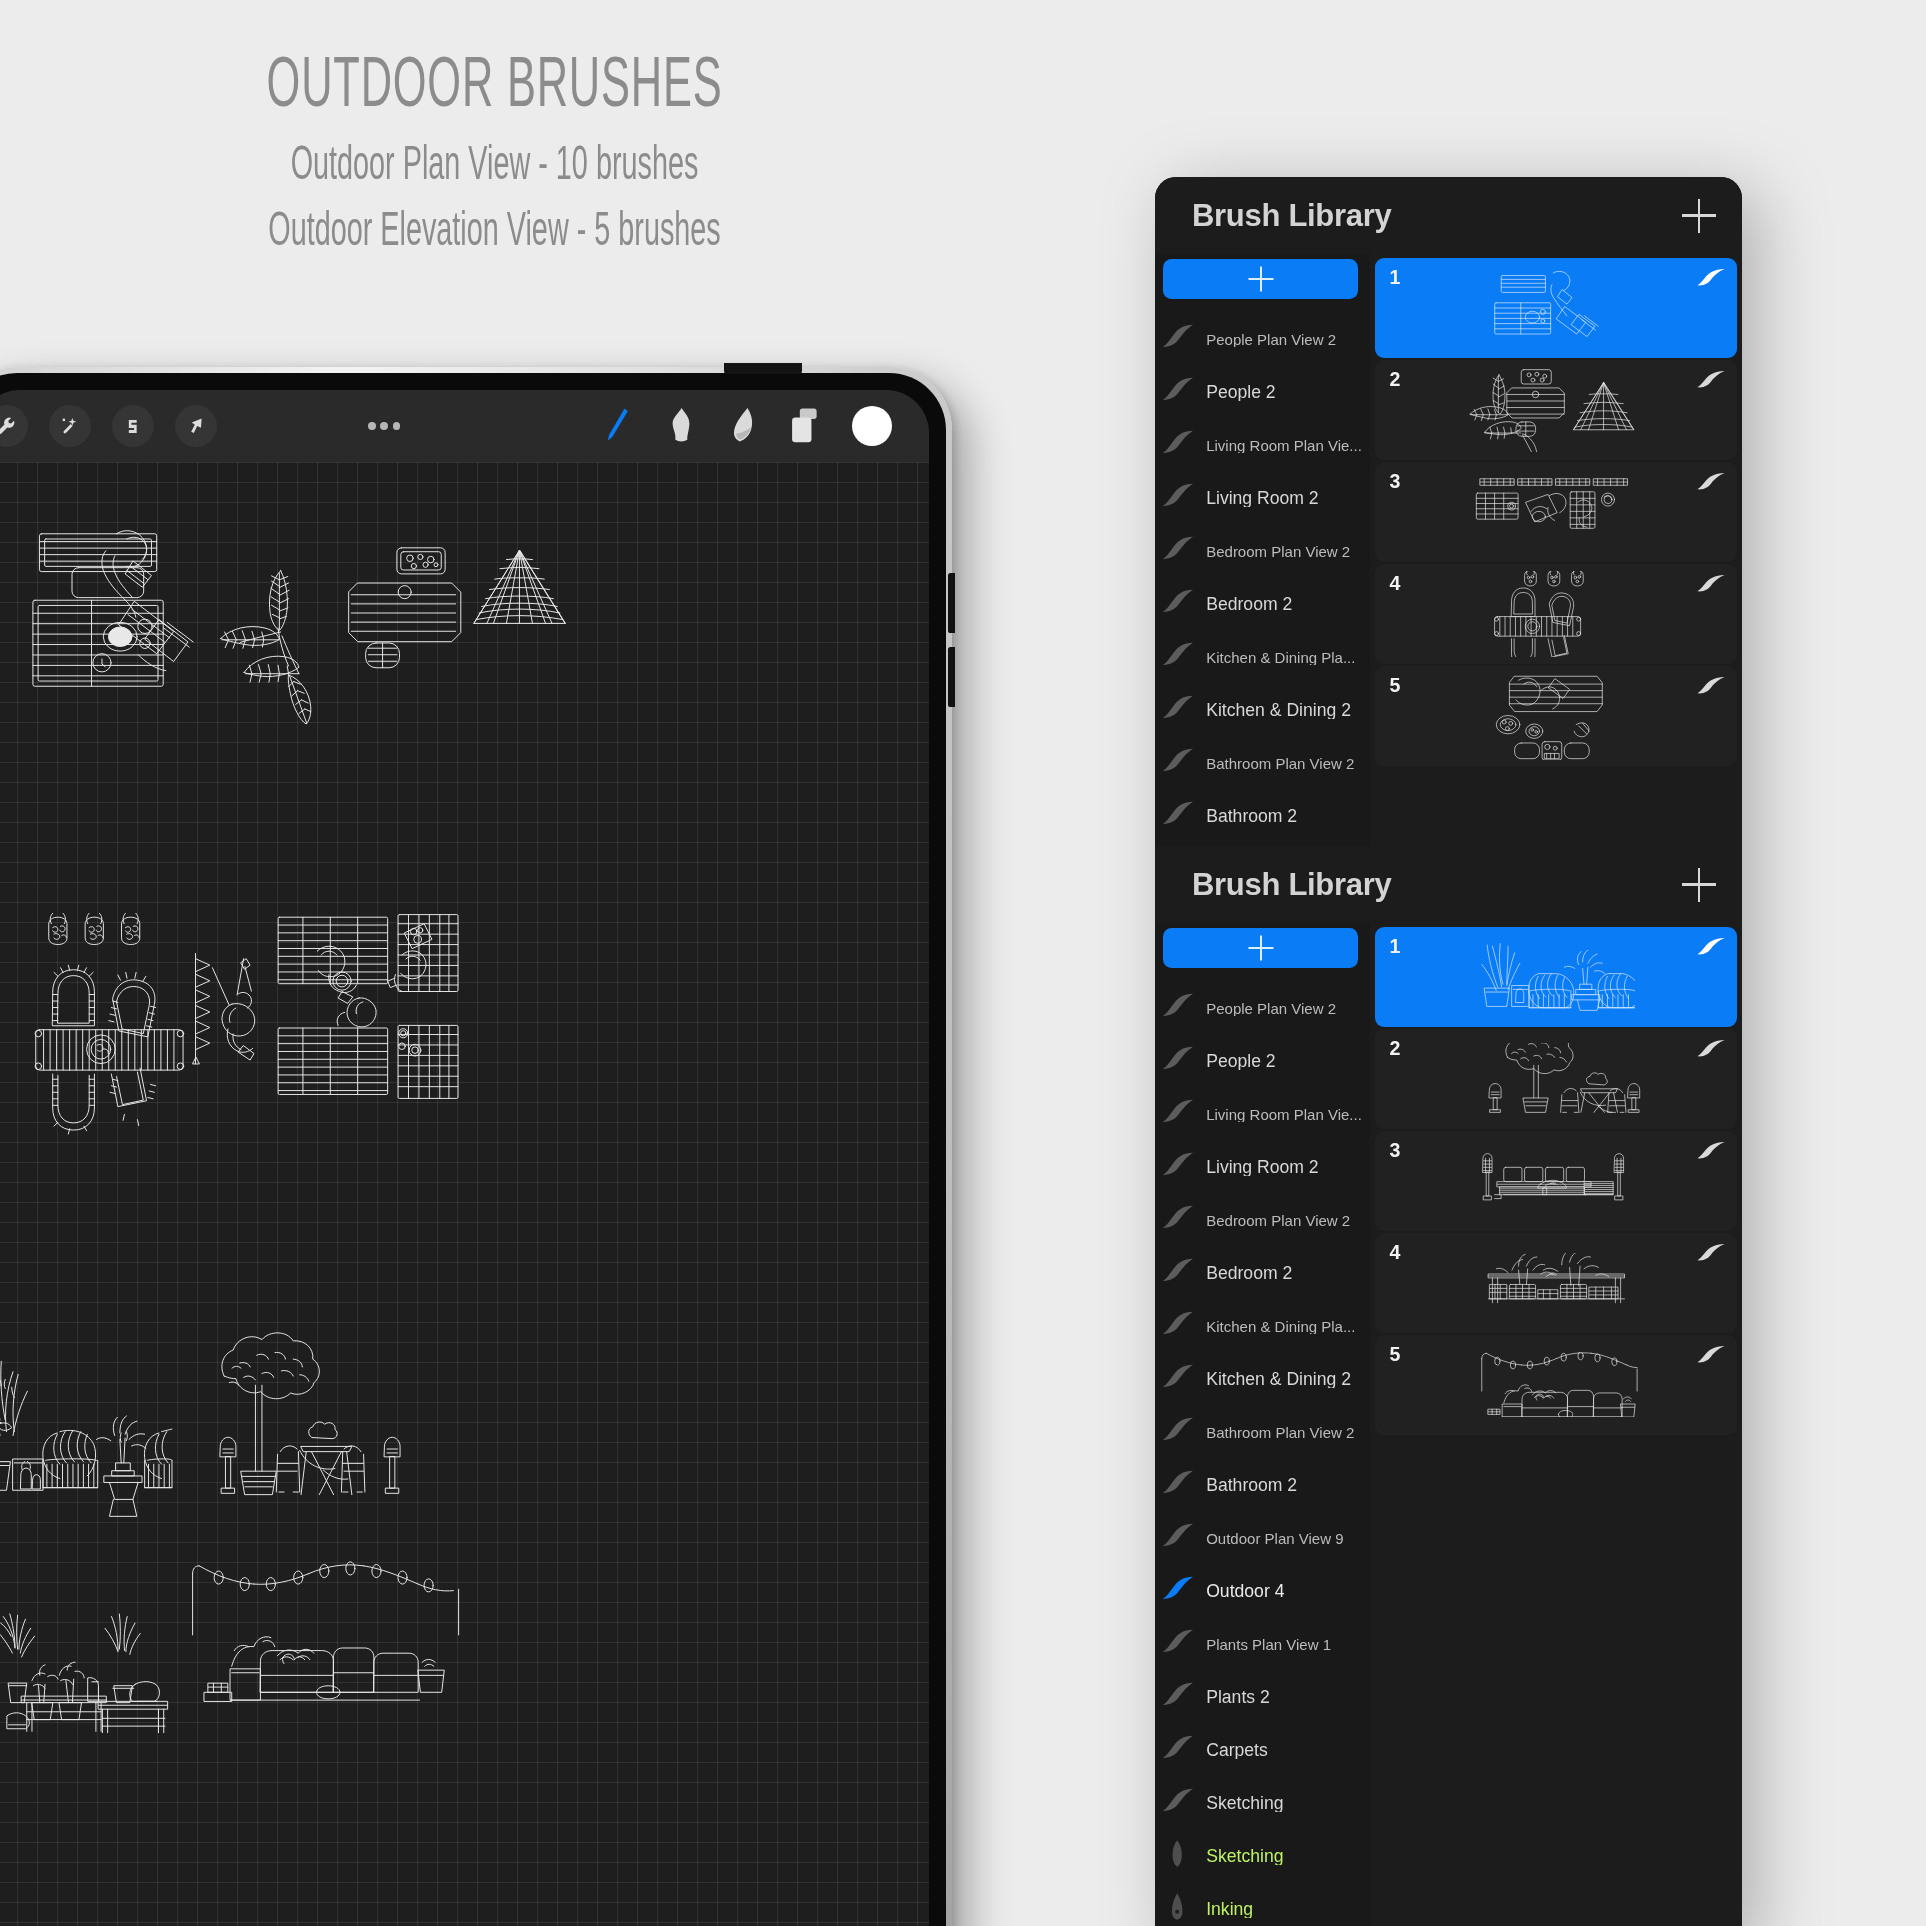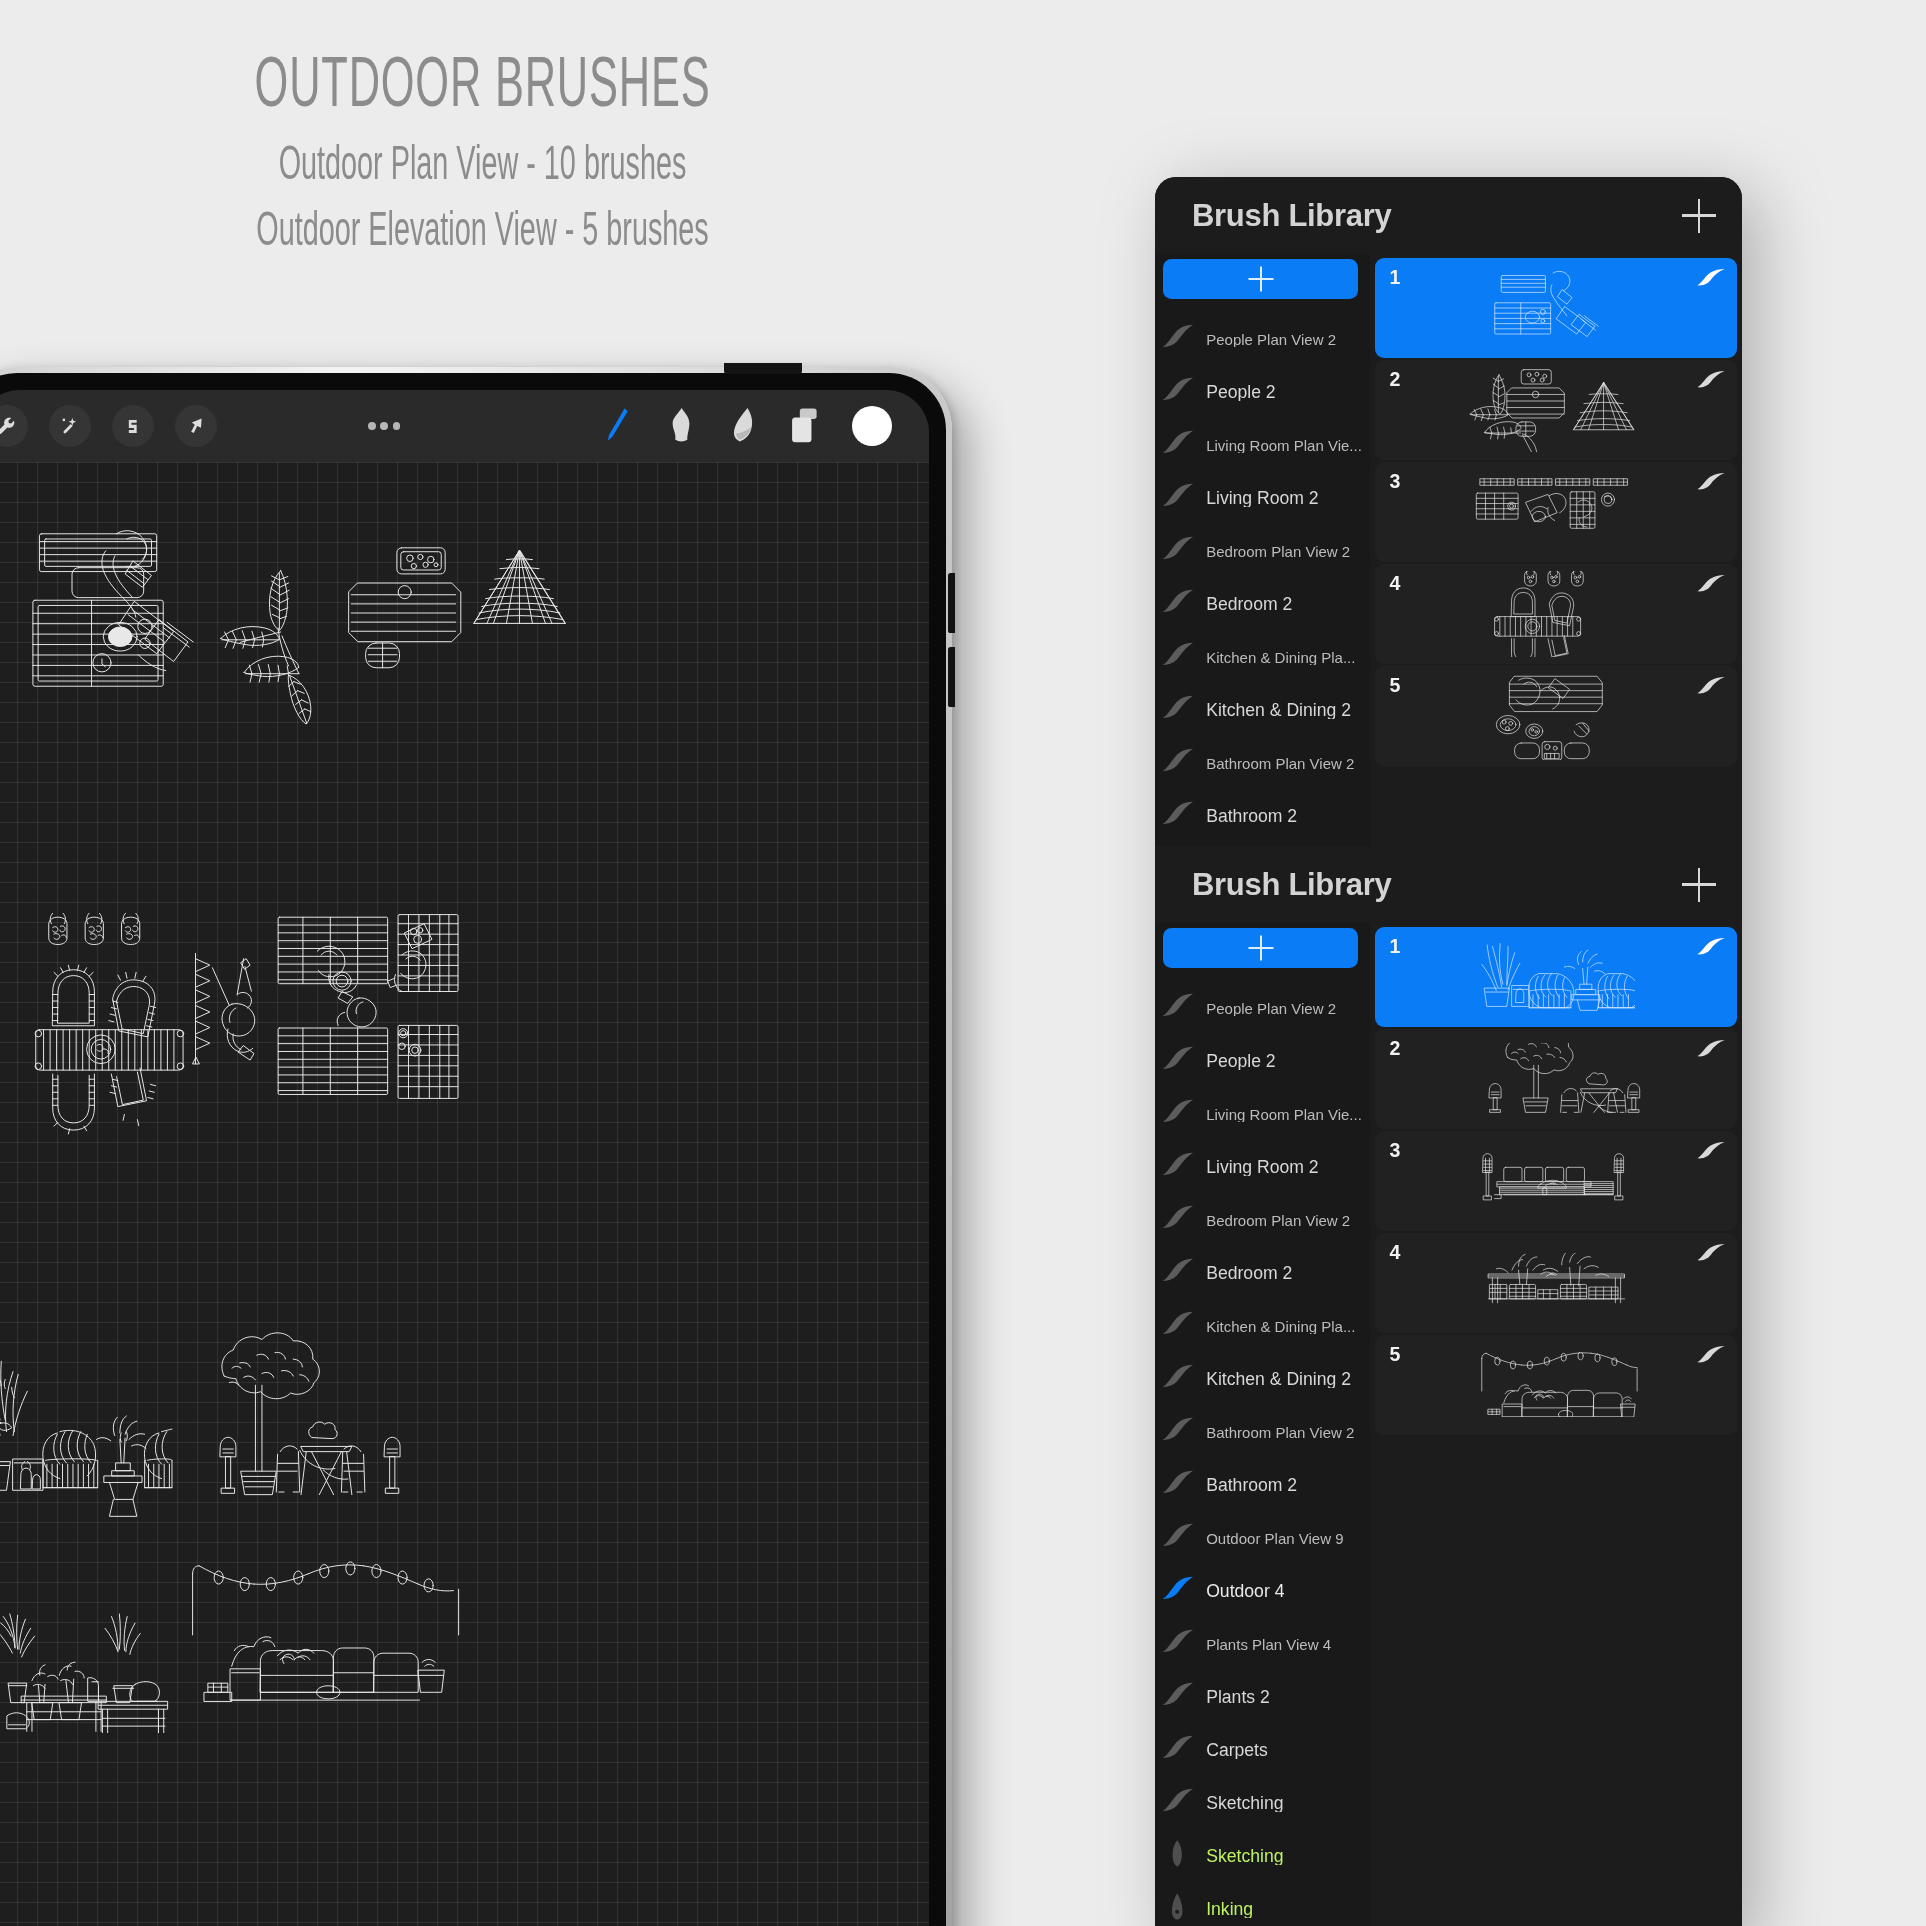--- a/index.html
+++ b/index.html
@@ -9,21 +9,21 @@
     font-family: "Liberation Sans", sans-serif;
   }
   body {
     background: #ececec;
     position: relative;
   }
 
   
   .promo-head {
     position: absolute;
-    left: 0; top: 46px;
+    left: 12px; top: 46px;
     width: 965px;
     text-align: center;
     color: #8a8a8a;
     z-index: 5;
   }
   .promo-title {
     font-size: 70px;
     letter-spacing: 1.3px;
     font-weight: 400;
     transform: scaleX(0.62);
@@ -1049,21 +1049,21 @@
                 </svg>
               </span>
               <span class="bl-set-label">Outdoor 4</span>
             </div>
             <div class="bl-set small">
               <span class="bl-set-ico">
                 <svg width="37" height="29" viewBox="0 0 56 44">
                   <path d="M4 38c6-4 10-10 16-18C27 10 36 4 50 4c-9 6-14 12-20 20-6 9-13 14-26 14z" fill="#5c5c5c"></path>
                 </svg>
               </span>
-              <span class="bl-set-label">Plants Plan View 4</span>
+              <span class="bl-set-label">Plants Plan View 1</span>
             </div>
             <div class="bl-set">
               <span class="bl-set-ico">
                 <svg width="37" height="29" viewBox="0 0 56 44">
                   <path d="M4 38c6-4 10-10 16-18C27 10 36 4 50 4c-9 6-14 12-20 20-6 9-13 14-26 14z" fill="#5c5c5c"></path>
                 </svg>
               </span>
               <span class="bl-set-label">Plants 2</span>
             </div>
             <div class="bl-set">

